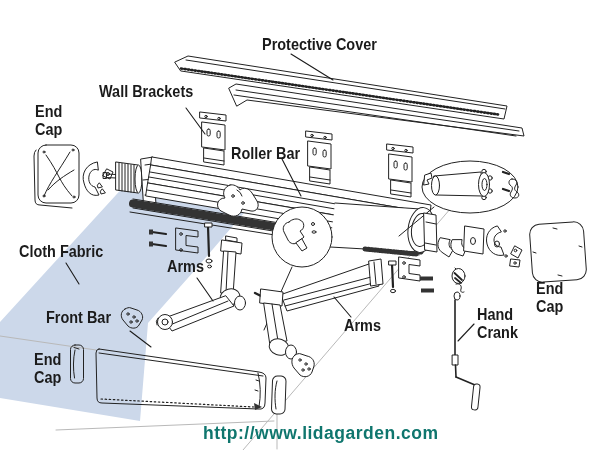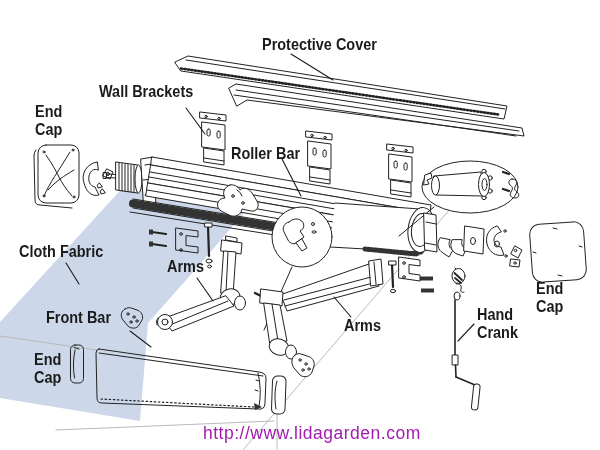--- a/index.html
+++ b/index.html
@@ -2,22 +2,22 @@
 <html><head>
 <meta charset="utf-8">
 <style>
   html,body{margin:0;padding:0;background:#fff;}
   #stage{position:relative;width:600px;height:450px;background:#fff;overflow:hidden;
          font-family:"Liberation Sans",sans-serif;}
   #art{position:absolute;left:0;top:0;}
   .lbl{position:absolute;font-weight:bold;font-size:17px;line-height:18px;color:#1b1b1b;
        transform:scaleX(0.85);transform-origin:0 0;white-space:nowrap;}
   .lbl span{display:block;}
-  .watermark{position:absolute;font-size:17.5px;color:#a21caf;letter-spacing:0.5px;
-             font-weight:normal;white-space:nowrap;}
+  .watermark{position:absolute;font-size:17.5px;color:#0f766e;letter-spacing:0.5px;
+             font-weight:bold;white-space:nowrap;}
 </style>
 </head>
 <body>
 
 <div id="stage">
 
 <svg id="art" width="600" height="450" viewBox="0 0 600 450">
   <g stroke="#222" stroke-width="1" fill="none" stroke-linejoin="round" stroke-linecap="round">
 
     <polygon points="137,172 262,192 195,270 148,323 140,421 0,398 0,322" fill="#ccd8ea" stroke="none"></polygon>

